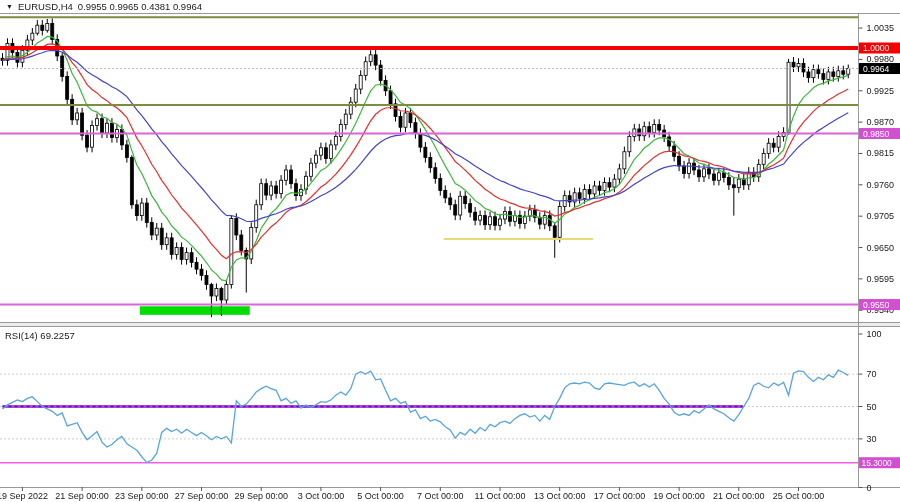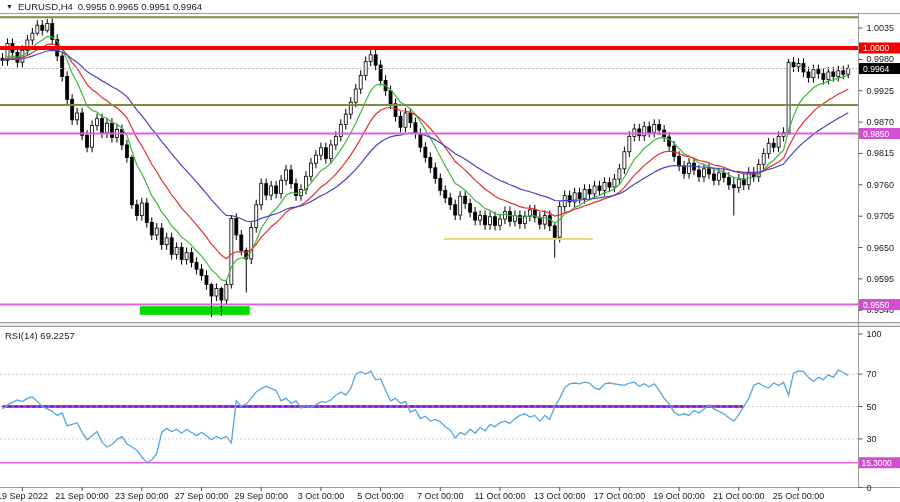--- a/index.html
+++ b/index.html
@@ -12,21 +12,21 @@
   #chart-root{position:absolute;top:0;left:0;}
   svg text{font-family:"Liberation Sans",sans-serif;}
 </style>
 </head>
 <body>
 
 <div class="screen">
   <div class="chart-header">
     <span class="dd-icon">▼</span>
     <span class="sym">EURUSD,H4</span>
-    <span>0.9955 0.9965 0.9951 0.9964</span>
+    <span>0.9955 0.9965 0.4381 0.9964</span>
   </div>
   <div id="chart-root"><svg width="900" height="502" viewBox="0 0 900 502">
         <rect x="0" y="0" width="900" height="502" fill="#ffffff"></rect>
         <defs>
           <clipPath id="mainClip">
             <rect x="0" y="14" width="858.5" height="308"></rect>
           </clipPath>
           <clipPath id="rsiClip">
             <rect x="0" y="327" width="858.5" height="159.5"></rect>
           </clipPath>

